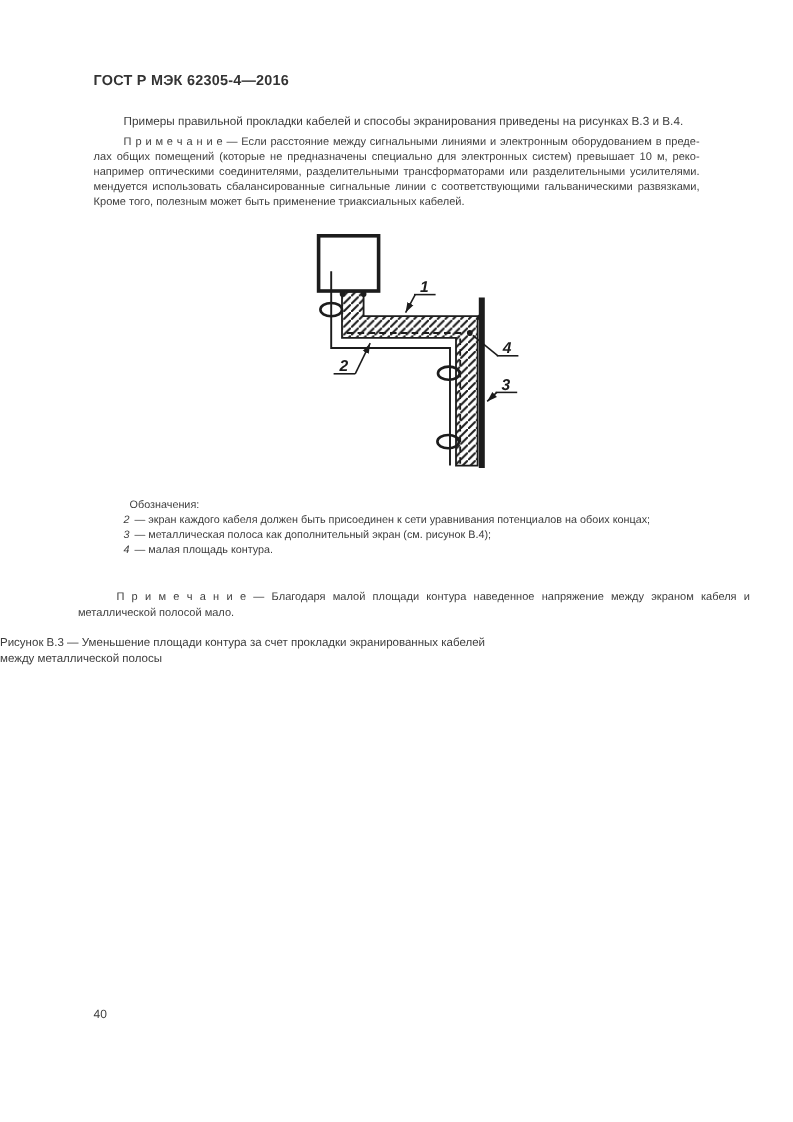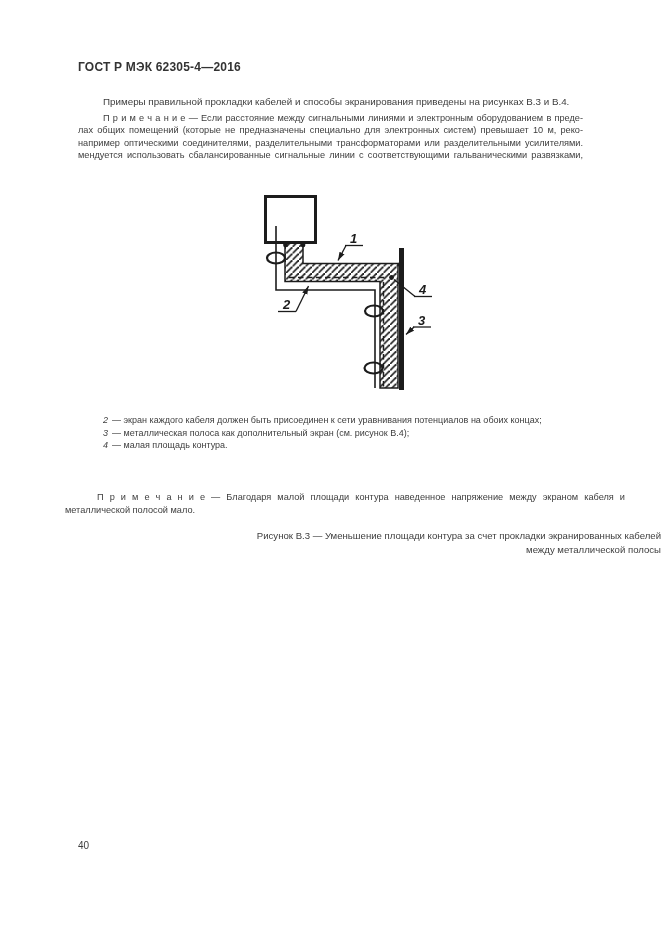--- a/index.html
+++ b/index.html
@@ -15,41 +15,42 @@
   .intro { left:103px; top:96px; font-size:9.8px; }
   .note1 { left:78px; top:112px; width:505px; font-size:9.2px; line-height:12.4px; }
   .jline { text-align:justify; text-align-last:justify; }
   .firstline { text-indent:25px; }
   .figure-svg { left:230px; top:185px; width:230px; height:230px; }
   .legend { left:103px; top:414px; width:500px; font-size:9px; line-height:12.7px; }
   .legend-title { margin-left:5px; }
   .legend-item .lnum { font-style:italic; margin-right:4px; }
   .note2 { left:65px; top:491px; width:560px; font-size:9.2px; line-height:12.6px; }
   .note2 .firstline { text-indent:32px; }
-  .caption { left:0px; top:529px; width:661px; font-size:9.6px; line-height:13.8px; text-align:right; }
+  .caption { left:0px; top:529px; width:661px; font-size:9.6px; line-height:13.8px; text-align:left; }
   .pageno { left:78px; top:840px; font-size:10px; }
   .figlbl {
     font-family:"Liberation Sans", sans-serif; font-style:italic; font-weight:bold;
     font-size:13px; fill:#1c1c1c;
   }
 </style>
 </head>
 <body>
 
 <div class="page">
 
   <div class="abs header">ГОСТ Р МЭК 62305-4—2016</div>
 
   <div class="abs intro">Примеры правильной прокладки кабелей и способы экранирования приведены на рисунках В.3 и В.4.</div>
 
   <div class="abs note1">
     <div class="jline firstline">П р и м е ч а н и е — Если расстояние между сигнальными линиями и электронным оборудованием в преде-</div>
     <div class="jline">лах общих помещений (которые не предназначены специально для электронных систем) превышает 10 м, реко-</div>
     <div class="jline">например оптическими соединителями, разделительными трансформаторами или разделительными усилителями.</div>
     <div class="jline">мендуется использовать сбалансированные сигнальные линии с соответствующими гальваническими развязками,</div>
+    <div>Кроме того, полезным может быть применение триаксиальных кабелей.</div>
   </div>
 
   <svg class="abs figure-svg" viewBox="230 185 230 230">
     <defs>
       <pattern id="hatch" patternUnits="userSpaceOnUse" width="6.5" height="6.5">
         <path d="M-1.5,8 L8,-1.5" stroke="#1c1c1c" stroke-width="1.7" fill="none"></path>
       </pattern>
       <marker id="arw" markerWidth="10" markerHeight="8" refX="8.5" refY="3.5" orient="auto" markerUnits="userSpaceOnUse">
         <path d="M0,0.7 L8.5,3.5 L0,6.3 Z" fill="#1c1c1c"></path>
       </marker>
@@ -85,20 +86,21 @@
     <line x1="414" y1="327" x2="406" y2="334.5" stroke="#1c1c1c" stroke-width="1.3" marker-end="url(#arw)"></line>
     <text class="figlbl" x="418" y="325">3</text>
 
     <line x1="414" y1="296.5" x2="432" y2="296.5" stroke="#1c1c1c" stroke-width="1.3"></line>
     <line x1="415" y1="296.5" x2="394" y2="279.5" stroke="#1c1c1c" stroke-width="1.3"></line>
     <circle cx="391.5" cy="277.5" r="2.4" fill="#1c1c1c"></circle>
     <text class="figlbl" x="419" y="294">4</text>
   </svg>
 
   <div class="abs legend">
+    <div class="legend-title">Обозначения:</div>
     <div class="legend-item"><span class="lnum">2</span><span class="ltext">— экран каждого кабеля должен быть присоединен к сети уравнивания потенциалов на обоих концах;</span></div>
     <div class="legend-item"><span class="lnum">3</span><span class="ltext">— металлическая полоса как дополнительный экран (см. рисунок В.4);</span></div>
     <div class="legend-item"><span class="lnum">4</span><span class="ltext">— малая площадь контура.</span></div>
   </div>
 
   <div class="abs note2">
     <div class="jline firstline">П р и м е ч а н и е — Благодаря малой площади контура наведенное напряжение между экраном кабеля и</div>
     <div>металлической полосой мало.</div>
   </div>
 

